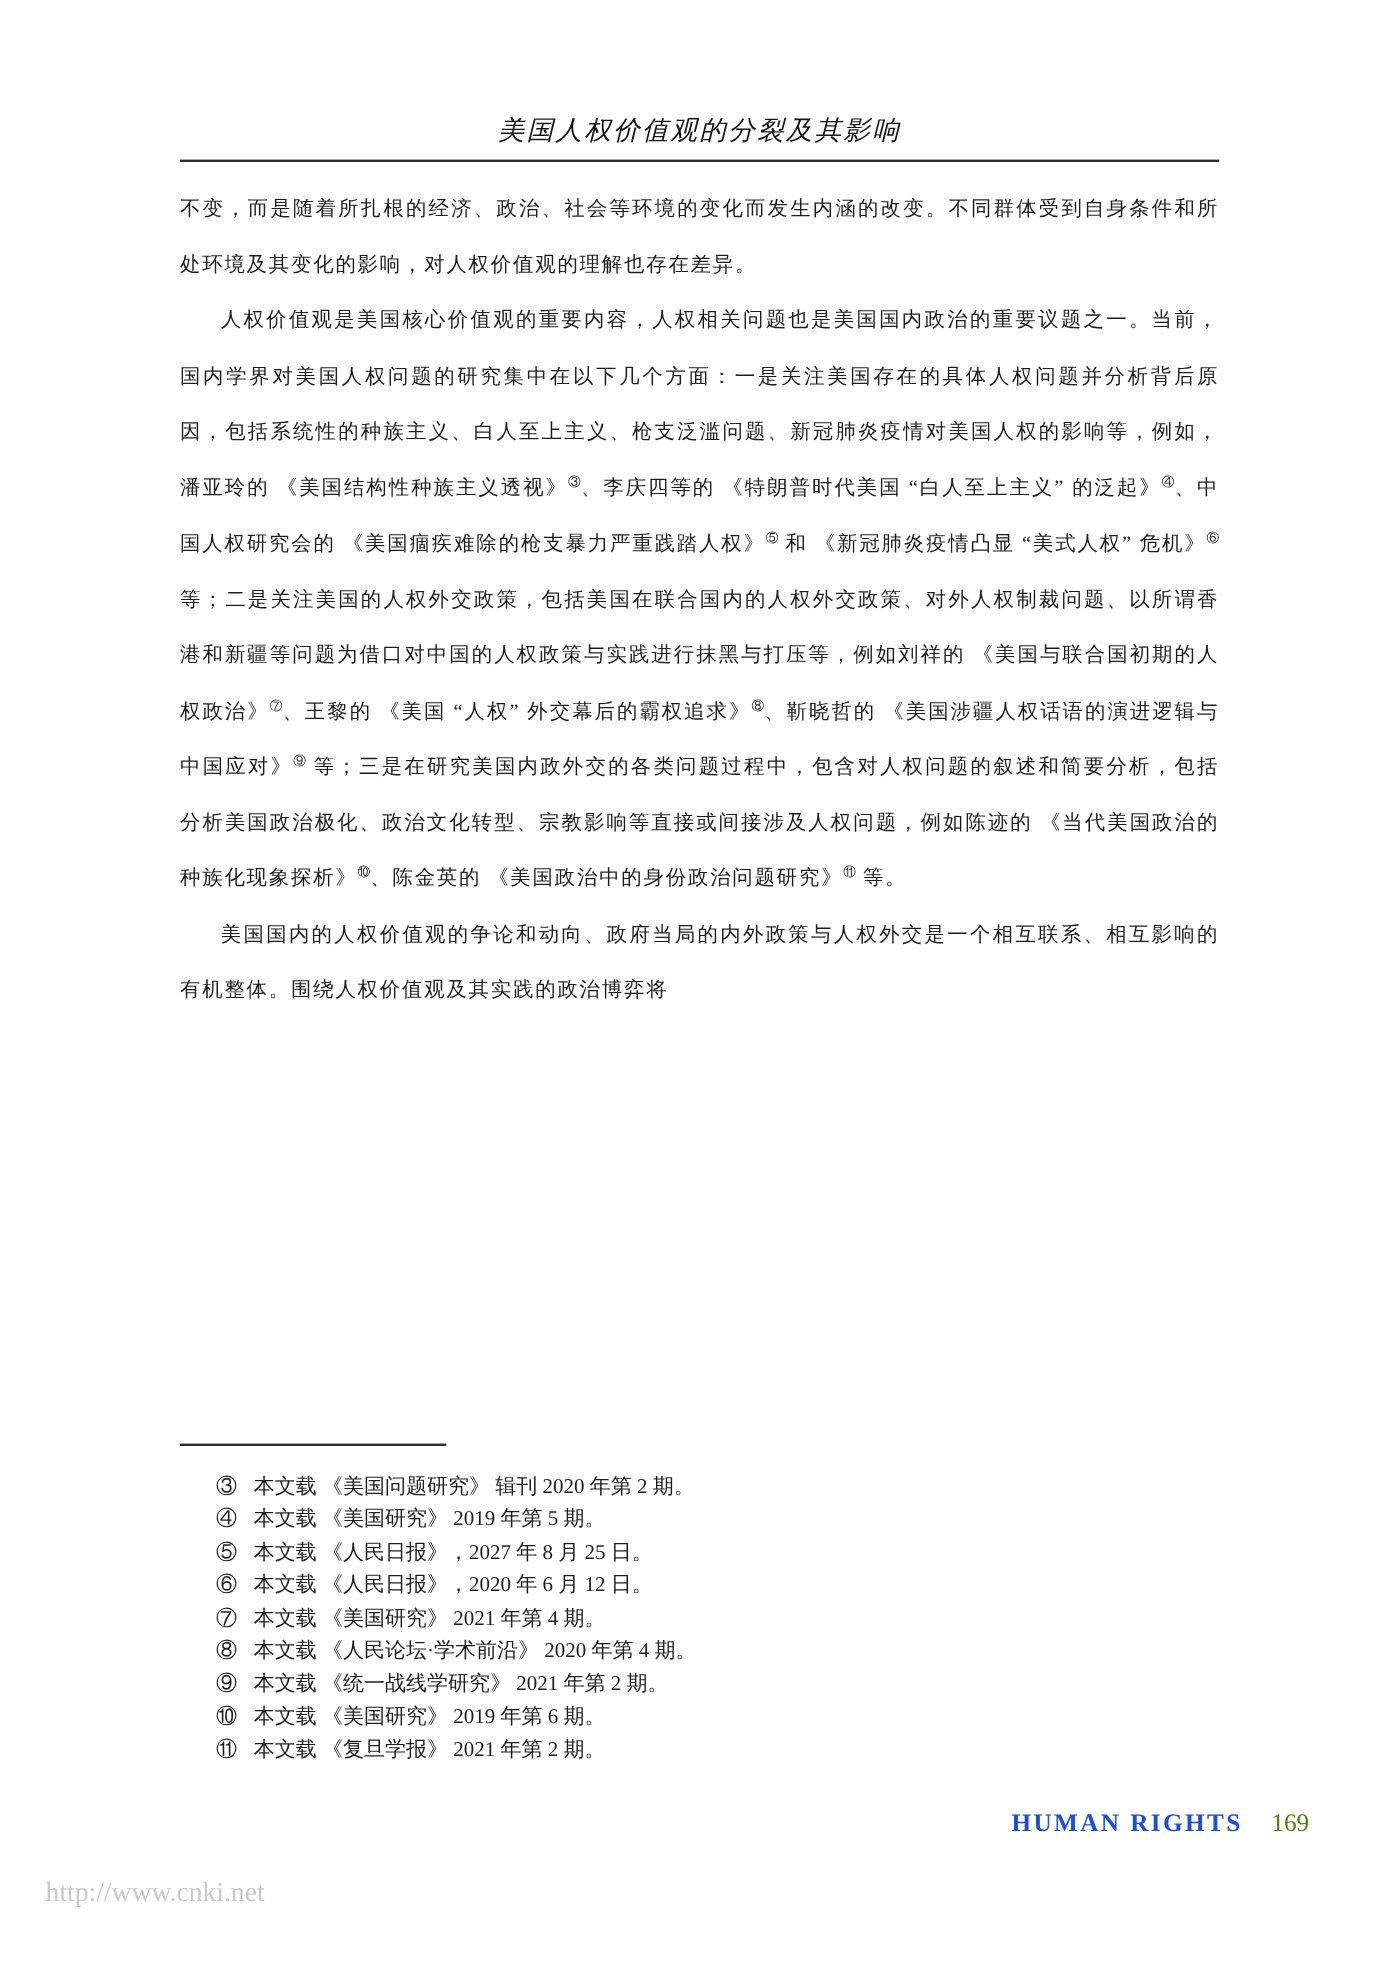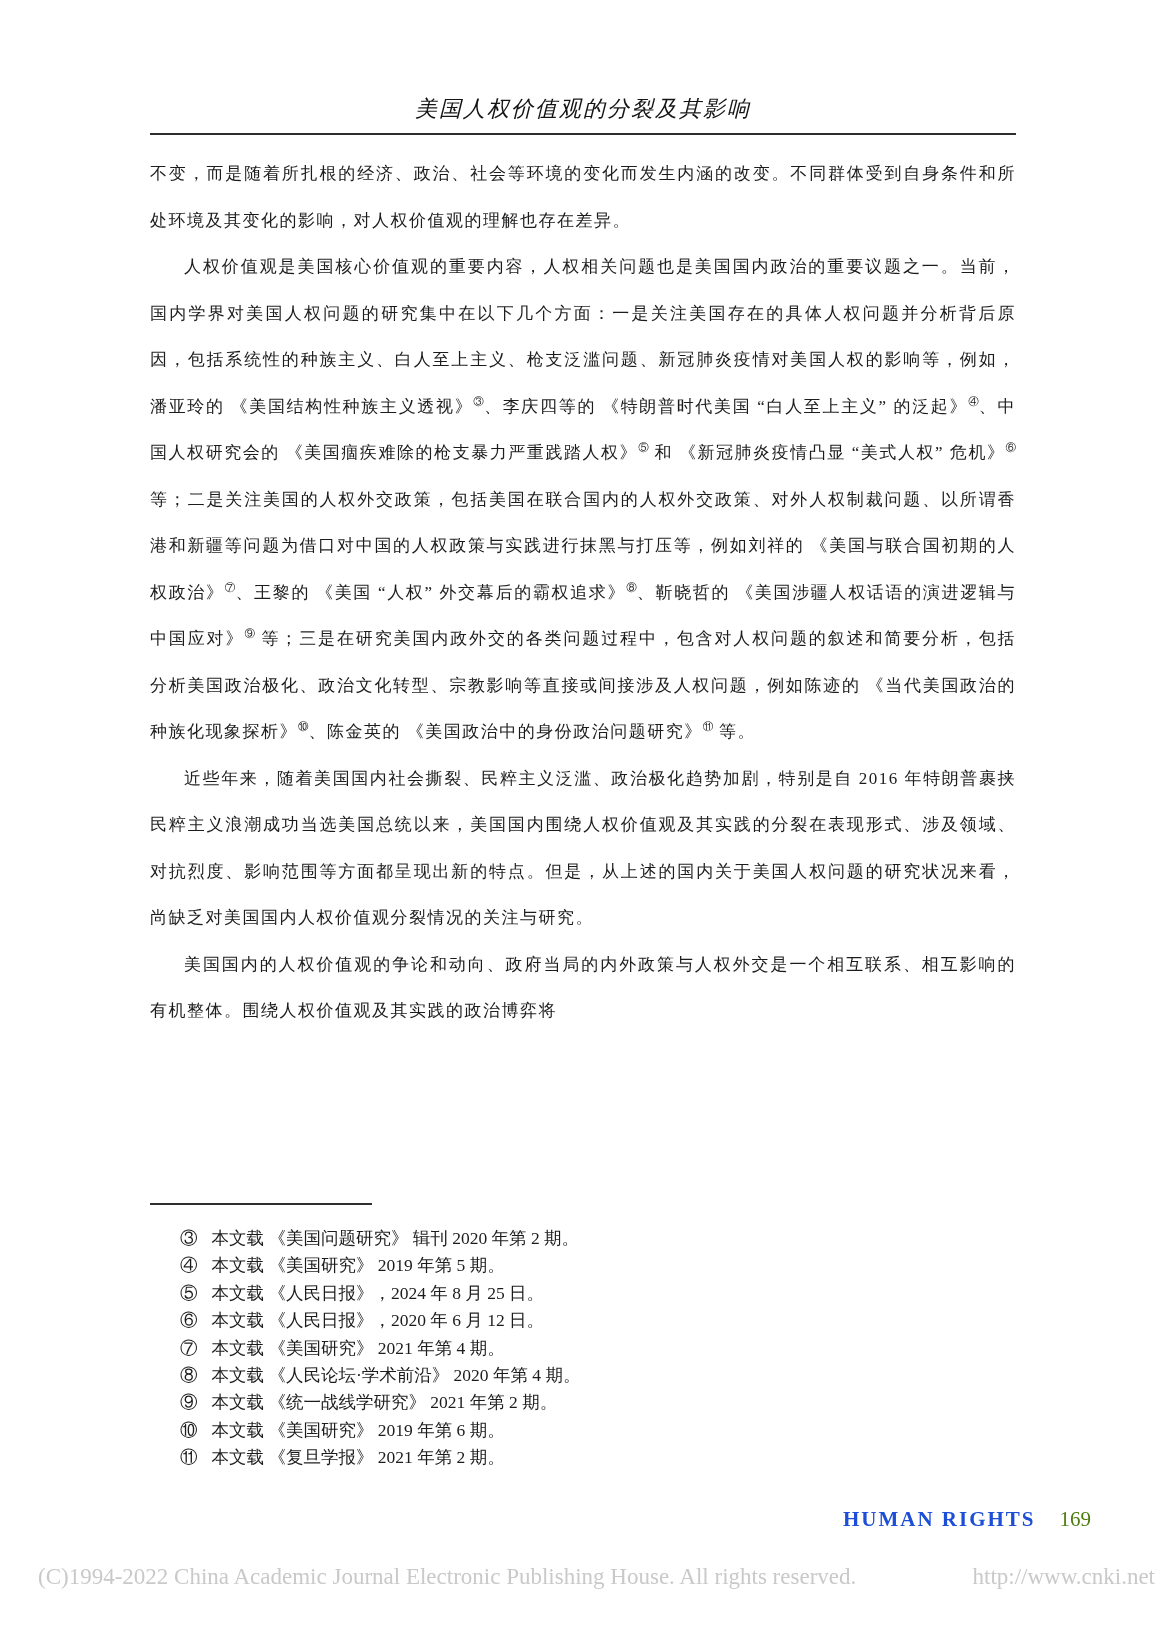--- a/index.html
+++ b/index.html
@@ -121,38 +121,37 @@
 
 <div class="page">
 
   <div class="doc-header">
     <span class="doc-title">美国人权价值观的分裂及其影响</span>
   </div>
 
   <div class="article-body">
     <p>不变，而是随着所扎根的经济、政治、社会等环境的变化而发生内涵的改变。不同群体受到自身条件和所处环境及其变化的影响，对人权价值观的理解也存在差异。</p>
     <p class="indent">人权价值观是美国核心价值观的重要内容，人权相关问题也是美国国内政治的重要议题之一。当前，国内学界对美国人权问题的研究集中在以下几个方面：一是关注美国存在的具体人权问题并分析背后原因，包括系统性的种族主义、白人至上主义、枪支泛滥问题、新冠肺炎疫情对美国人权的影响等，例如，潘亚玲的 《美国结构性种族主义透视》<sup>③</sup>、李庆四等的 《特朗普时代美国 “白人至上主义” 的泛起》<sup>④</sup>、中国人权研究会的 《美国痼疾难除的枪支暴力严重践踏人权》<sup>⑤</sup> 和 《新冠肺炎疫情凸显 “美式人权” 危机》<sup>⑥</sup> 等；二是关注美国的人权外交政策，包括美国在联合国内的人权外交政策、对外人权制裁问题、以所谓香港和新疆等问题为借口对中国的人权政策与实践进行抹黑与打压等，例如刘祥的 《美国与联合国初期的人权政治》<sup>⑦</sup>、王黎的 《美国 “人权” 外交幕后的霸权追求》<sup>⑧</sup>、靳晓哲的 《美国涉疆人权话语的演进逻辑与中国应对》<sup>⑨</sup> 等；三是在研究美国内政外交的各类问题过程中，包含对人权问题的叙述和简要分析，包括分析美国政治极化、政治文化转型、宗教影响等直接或间接涉及人权问题，例如陈迹的 《当代美国政治的种族化现象探析》<sup>⑩</sup>、陈金英的 《美国政治中的身份政治问题研究》<sup>⑪</sup> 等。</p>
-    <p class="indent">近些年来，随着美国国内社会撕裂、民粹主义泛滥、政治极化趋势加剧，特别是自 2016 年特朗普裹挟民粹主义浪潮成功当选美国总统以来，美国国内围绕人权价值观及其实践的分裂在表现形式、涉及领域、对抗烈度、影响范围等方面都呈现出新的特点。但是，从上述的国内关于美国人权问题的研究状况来看，尚缺乏对美国国内人权价值观分裂情况的关注与研究。</p>
     <p class="indent">美国国内的人权价值观的争论和动向、政府当局的内外政策与人权外交是一个相互联系、相互影响的有机整体。围绕人权价值观及其实践的政治博弈将</p>
   </div>
 
   <div class="footnote-section">
     <div class="footnote-rule"></div>
 
     <div class="footnote-row">
       <span class="footnote-marker">③</span>
       <span class="footnote-text">本文载 《美国问题研究》 辑刊 2020 年第 2 期。</span>
     </div>
     <div class="footnote-row">
       <span class="footnote-marker">④</span>
       <span class="footnote-text">本文载 《美国研究》 2019 年第 5 期。</span>
     </div>
     <div class="footnote-row">
       <span class="footnote-marker">⑤</span>
-      <span class="footnote-text">本文载 《人民日报》，2024 年 8 月 25 日。</span>
+      <span class="footnote-text">本文载 《人民日报》，2027 年 8 月 25 日。</span>
     </div>
     <div class="footnote-row">
       <span class="footnote-marker">⑥</span>
       <span class="footnote-text">本文载 《人民日报》，2020 年 6 月 12 日。</span>
     </div>
     <div class="footnote-row">
       <span class="footnote-marker">⑦</span>
       <span class="footnote-text">本文载 《美国研究》 2021 年第 4 期。</span>
     </div>
     <div class="footnote-row">
@@ -172,17 +171,16 @@
       <span class="footnote-text">本文载 《复旦学报》 2021 年第 2 期。</span>
     </div>
   </div>
 
   <div class="page-footer">
     <span class="journal-name">HUMAN RIGHTS</span>
     <span class="page-number">169</span>
   </div>
 
   <div class="watermark">
-    <span>(C)1994-2022 China Academic Journal Electronic Publishing House. All rights reserved.</span>
     <span>http://www.cnki.net</span>
   </div>
 
 </div>
 
 </body></html>

